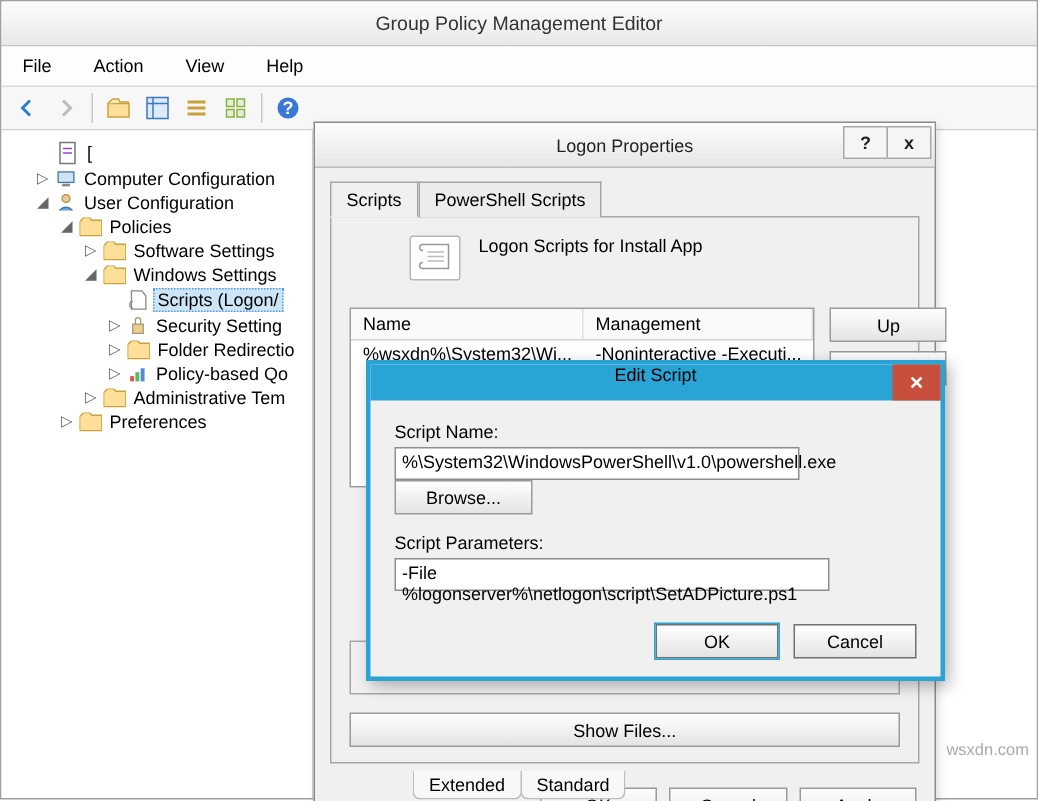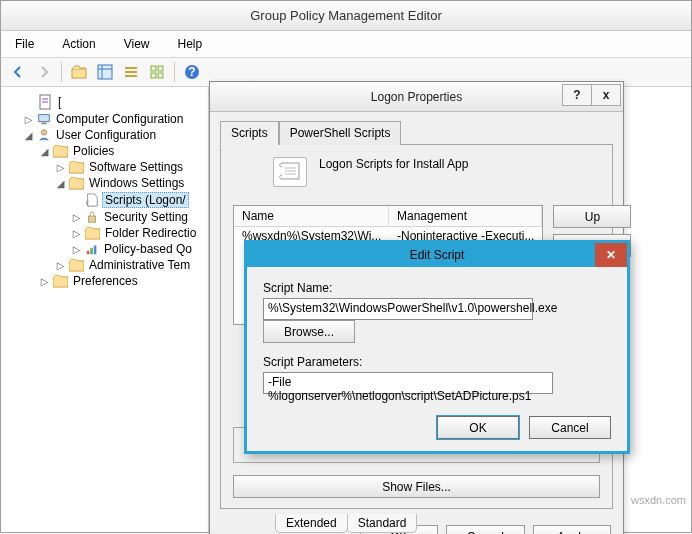--- a/index.html
+++ b/index.html
@@ -52,21 +52,21 @@
 .btn{min-width:78px;height:23px;border:1px solid #9a9a9a;background:linear-gradient(#fefefe,#e4e4e4);padding:0 20px;display:flex;align-items:center;justify-content:center;}
 
 .list-group{display:flex;margin-bottom:14px;}
 
 .to-box{border:1px solid #a7a7a7;padding:10px;display:flex;align-items:center;gap:14px;margin-bottom:12px;}
 .show-btn{min-width:100px;}
 
 .dlg-footer{display:flex;justify-content:flex-end;gap:8px;padding:6px 12px 12px;}
 
 .edit-dlg{position:absolute;left:244px;top:240px;width:386px;border:3px solid #2aa4d4;background:#f0f0f0;box-shadow:3px 3px 10px rgba(0,0,0,.3);z-index:50;}
-.edit-title{height:24px;background:#2aa4d4;color:#000;display:flex;align-items:center;justify-content:center;position:relative;font-size:12px;}
+.edit-title{height:24px;background:#2aa4d4;color:#000;display:flex;justify-content:center;position:relative;font-size:12px;}
 .edit-close{position:absolute;right:0;top:0;width:32px;height:24px;background:#c94f3d;color:#fff;display:flex;align-items:center;justify-content:center;font-weight:bold;font-family:Arial;}
 .edit-body{padding:14px 16px 12px 16px;}
 .field-lbl{margin-bottom:3px;}
 .field-inp{width:270px;height:22px;border:1px solid #8c8c8c;background:#fff;padding:2px 4px;display:inline-block;vertical-align:middle;}
 .row{margin-bottom:12px;}
 .edit-footer{display:flex;justify-content:flex-end;gap:10px;padding-top:10px;}
 .edit-footer .btn{min-width:82px;border:1px solid #707070;}
 .edit-footer .btn.ok{outline:1px solid #2aa4d4;}
 
 .bottom-tabs{position:absolute;left:275px;top:514px;display:flex;gap:0;}

